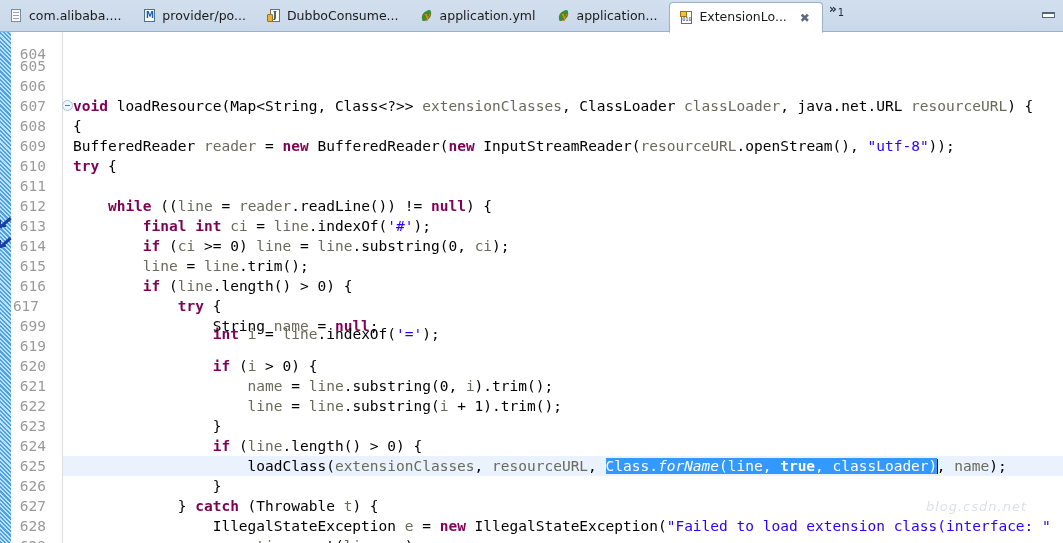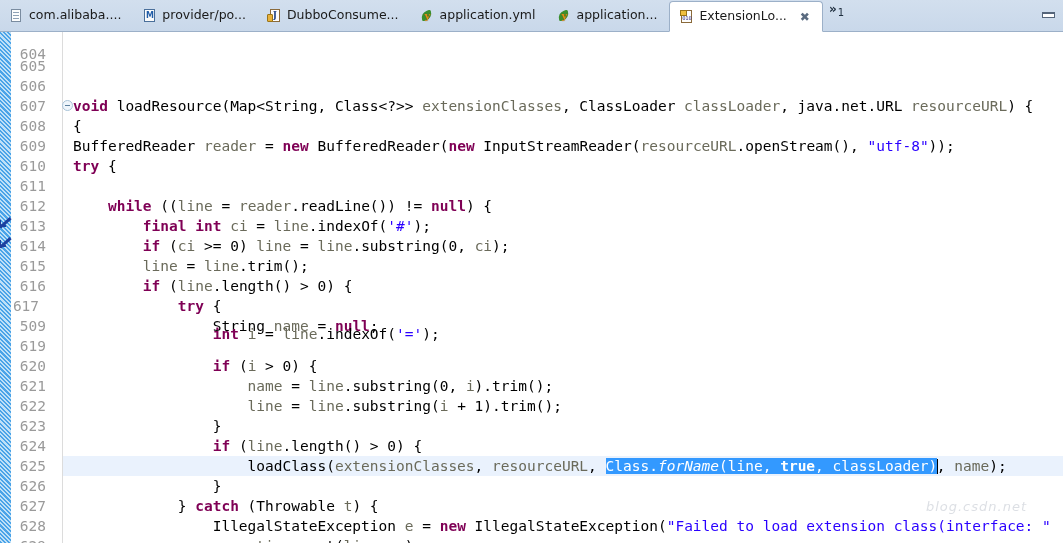--- a/index.html
+++ b/index.html
@@ -352,21 +352,21 @@
     white-space: nowrap;
     font-style: italic;
   }
 </style>
 </head>
 <body>
 
 <div id="app">
 
   <div class="tabbar">
-    <div id="tabs-host" style="display:flex;align-items:center;">
+    <div id="tabs-host" style="display:flex;align-items:flex-start;">
         <div class="tab">
           <span class="ticon ic-page"></span>
           <span class="tab-label">com.alibaba....</span>
         </div>
         <div class="tab">
           <span class="ticon ic-maven"></span>
           <span class="tab-label">provider/po...</span>
         </div>
         <div class="tab">
           <span class="ticon ic-java">
@@ -411,21 +411,21 @@
         <div class="gnum" style="top: 84px;">608</div>
         <div class="gnum" style="top: 104px;">609</div>
         <div class="gnum" style="top: 124px;">610</div>
         <div class="gnum" style="top: 144px;">611</div>
         <div class="gnum" style="top: 164px;">612</div>
         <div class="gnum" style="top: 184px;">613</div>
         <div class="gnum" style="top: 204px;">614</div>
         <div class="gnum" style="top: 224px;">615</div>
         <div class="gnum" style="top: 244px;">616</div>
         <div class="gnum" style="top: 264px; text-align: center;">617</div>
-        <div class="gnum" style="top: 284px;">509</div>
+        <div class="gnum" style="top: 284px;">699</div>
         <div class="gnum" style="top: 304px;">619</div>
         <div class="gnum" style="top: 324px;">620</div>
         <div class="gnum" style="top: 344px;">621</div>
         <div class="gnum" style="top: 364px;">622</div>
         <div class="gnum" style="top: 384px;">623</div>
         <div class="gnum" style="top: 404px;">624</div>
         <div class="gnum" style="top: 424px;">625</div>
         <div class="gnum" style="top: 444px;">626</div>
         <div class="gnum" style="top: 464px;">627</div>
         <div class="gnum" style="top: 484px;">628</div>

